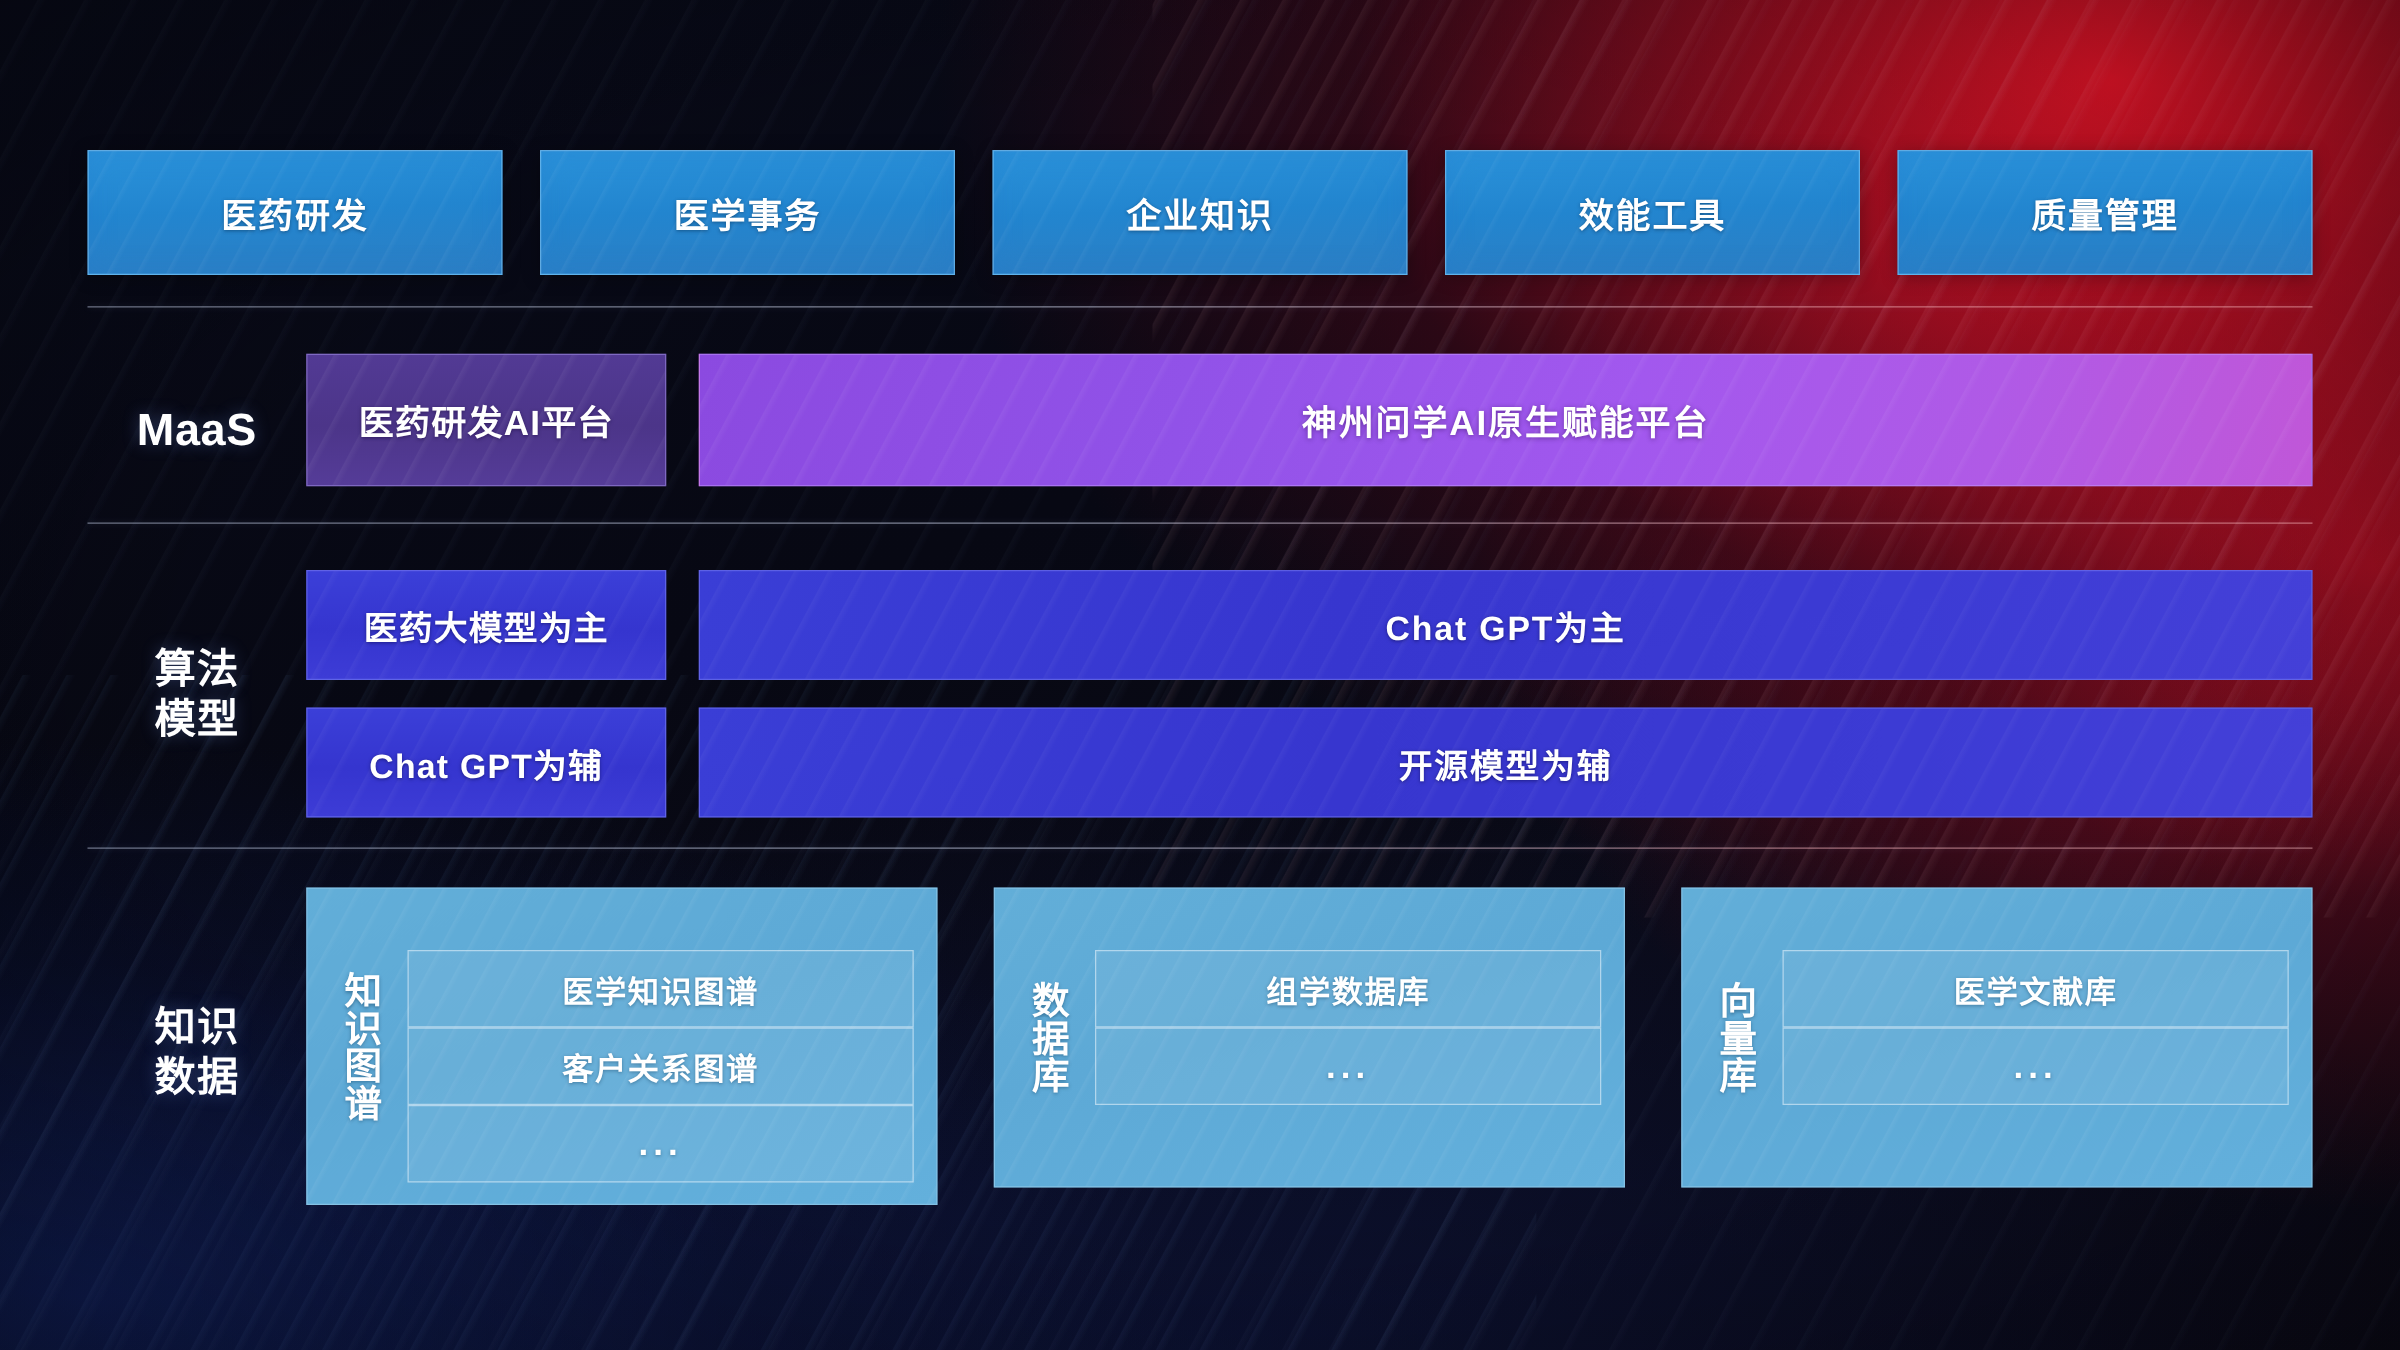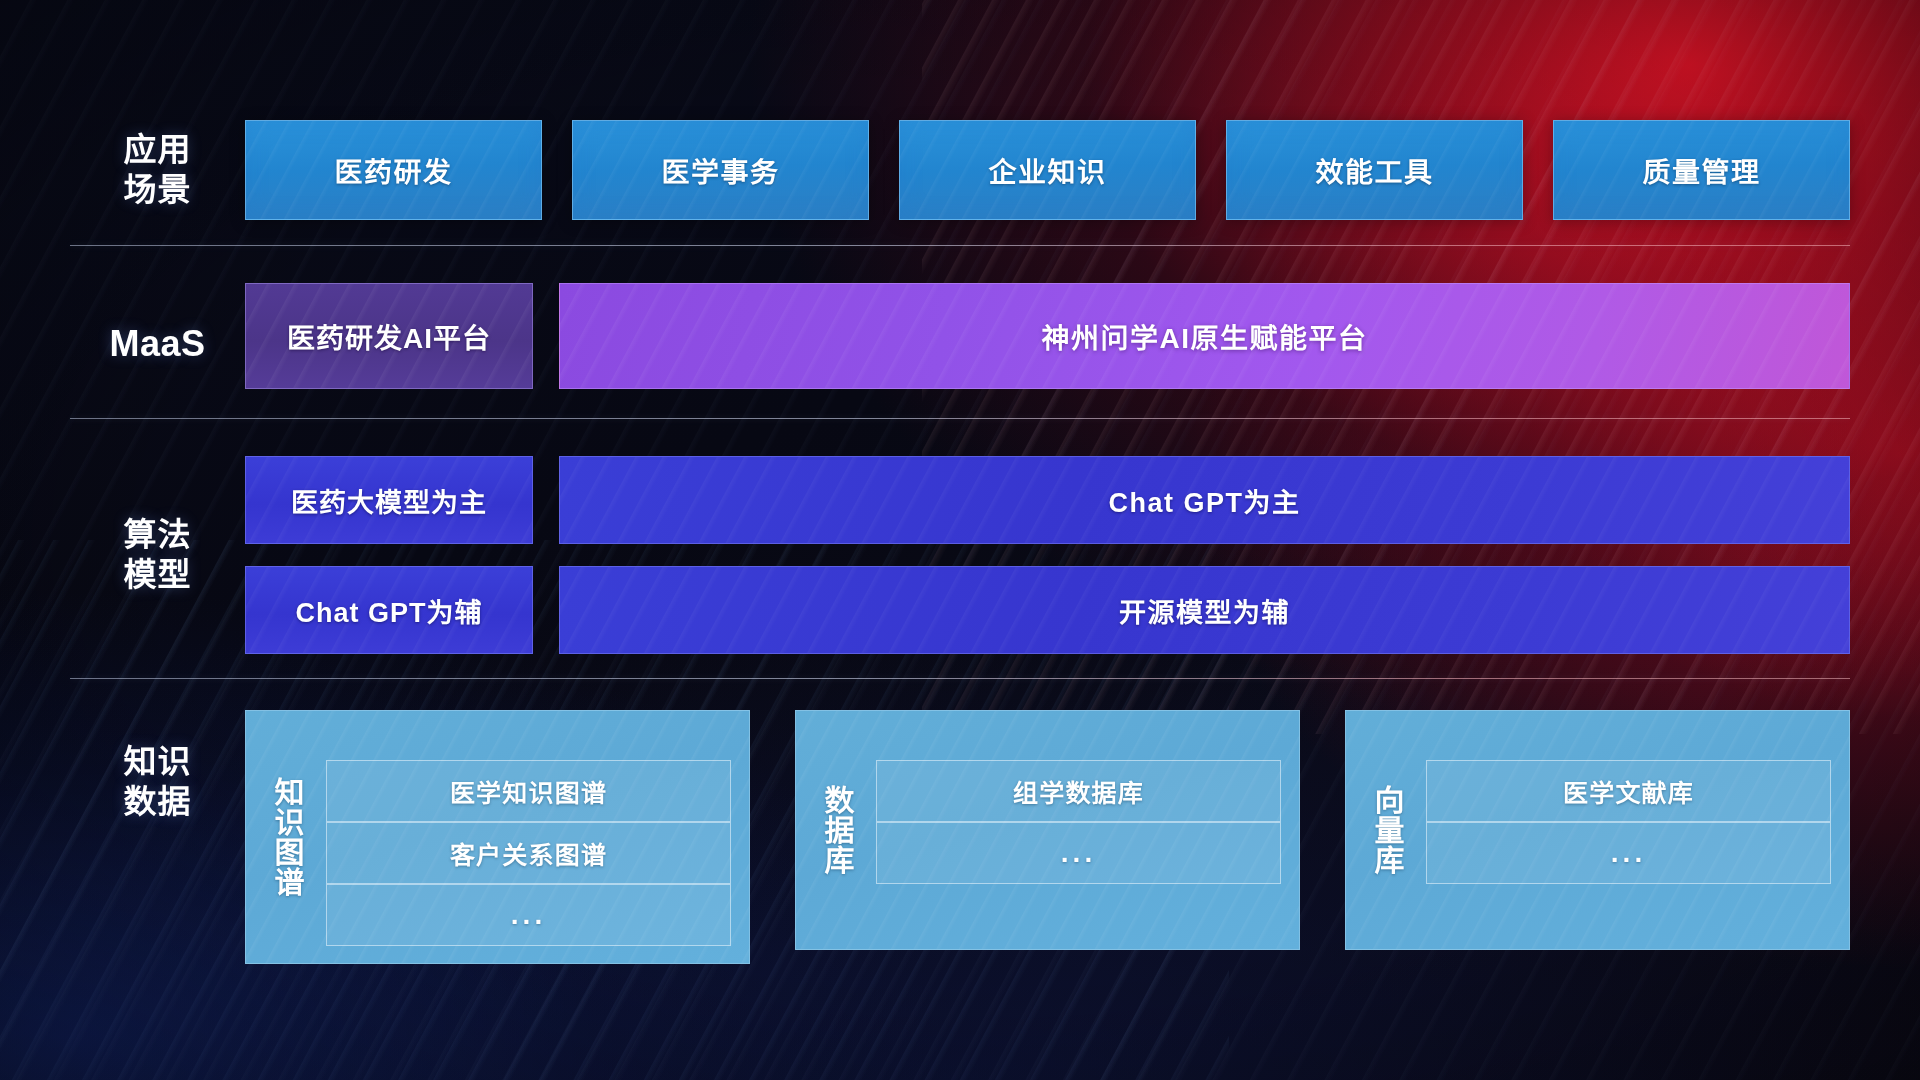--- a/index.html
+++ b/index.html
@@ -278,22 +278,20 @@
 
   <div class="bg-base"></div>
   <div class="bg-streaks"></div>
   <div class="bg-streaks-red"></div>
   <div class="bg-streaks-blue"></div>
   <div class="bg-vignette"></div>
 
   <div class="rows">
 
     <div class="row" id="row-apps">
-      <div class="row-label">应用
-场景</div>
       <div class="row-content">
         <div class="app-grid">
           <div class="app-card">
               <span>医药研发</span>
             </div>
           <div class="app-card">
               <span>医学事务</span>
             </div>
           <div class="app-card">
               <span>企业知识</span>
@@ -347,21 +345,21 @@
                 <span>开源模型为辅</span>
               </div>
           </div>
         </div>
       </div>
     </div>
 
     <div class="divider" id="div-3"></div>
 
     <div class="row" id="row-know">
-      <div class="row-label" style="margin-top:32px;">知识
+      <div class="row-label" style="margin-top:92px;">知识
 数据</div>
       <div class="row-content">
         <div class="know-grid">
 
           <div class="know-panel">
             <div class="know-title">知识图谱</div>
             <div class="know-items">
               <div class="know-item">
                   <span>医学知识图谱</span>
                 </div>

